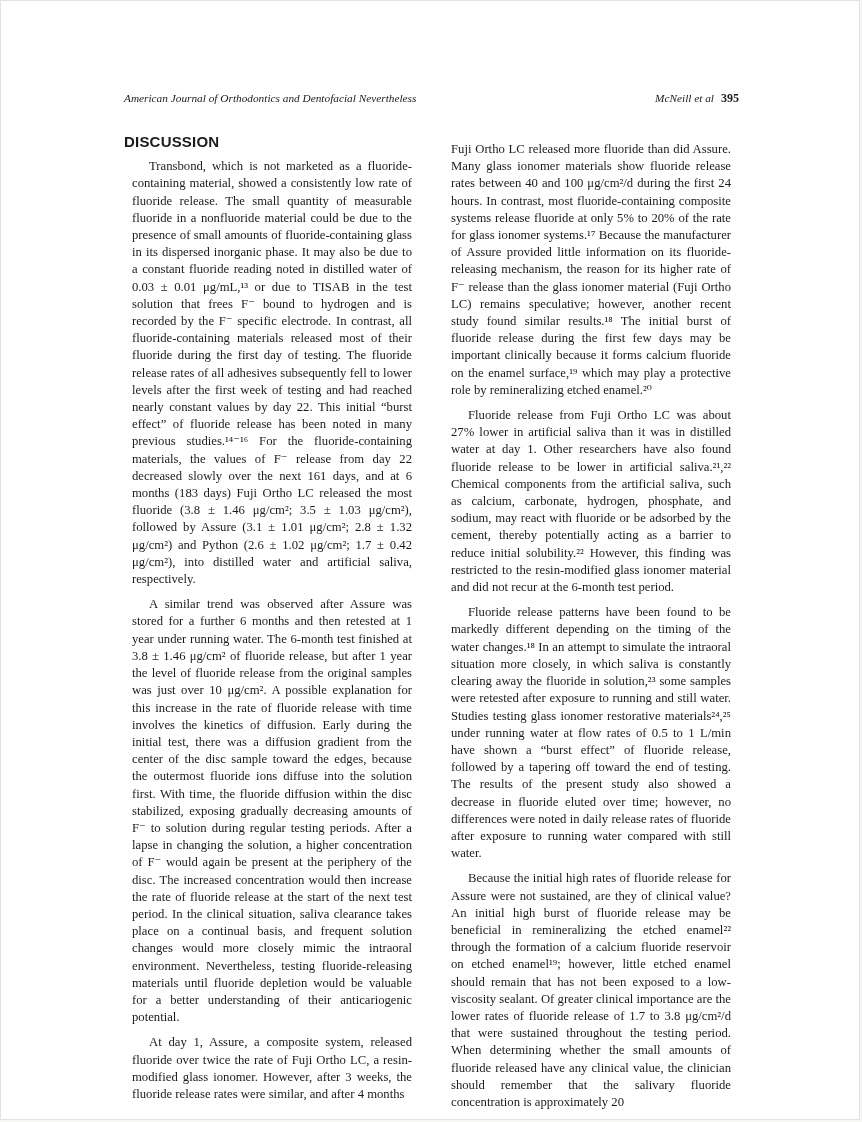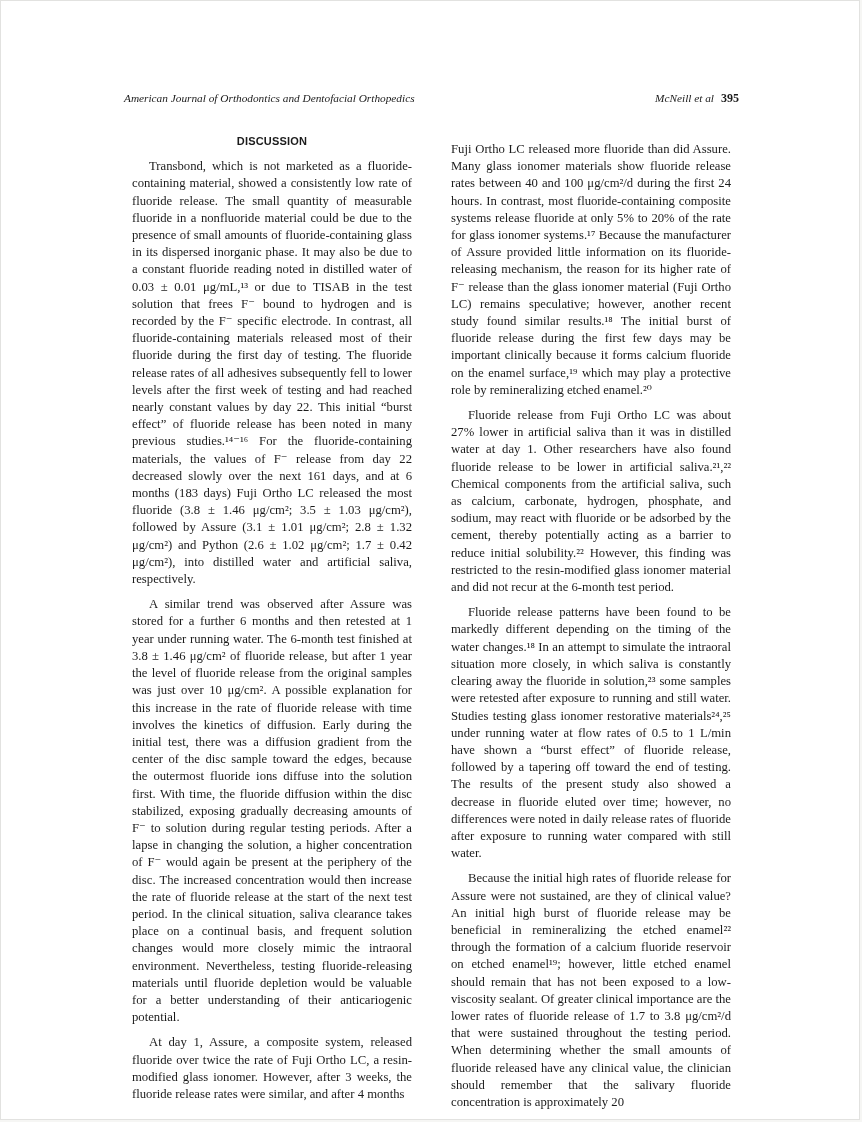--- a/index.html
+++ b/index.html
@@ -55,43 +55,43 @@
     width: 297px;
     font-size: 12.7px;
     line-height: 17.2px;
     text-align: justify;
     hyphens: auto;
     -webkit-hyphens: auto;
   }
   .section-heading {
     font-family: "Liberation Sans", sans-serif;
     font-weight: bold;
-    font-size: 11px;
+    font-size: 15px;
     letter-spacing: 0.2px;
     margin: 0 0 7px 0;
-    text-align: center;
+    text-align: left;
   }
   .col p {
     margin: 8px;
   }
   .col p.indent {
     text-indent: 17px;
   }
   .col p.noindent {
     text-indent: 0;
   }
 </style>
 </head>
 <body>
 
 <div class="page">
 
   <header class="page-header">
     <div class="header-left">
-      <div>American Journal of Orthodontics and Dentofacial Orthopedics</div>
+      <div>American Journal of Orthodontics and Dentofacial Nevertheless</div>
     </div>
     <div class="header-right">
       <span class="authors">McNeill et al</span><span class="pagenum">395</span>
     </div>
   </header>
 
   <main class="columns">
 
     <section class="col">
       <h2 class="section-heading">DISCUSSION</h2>

